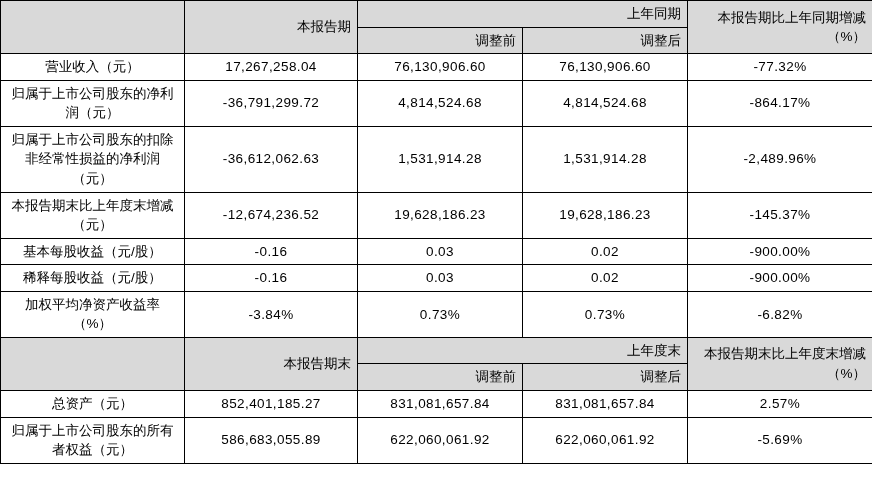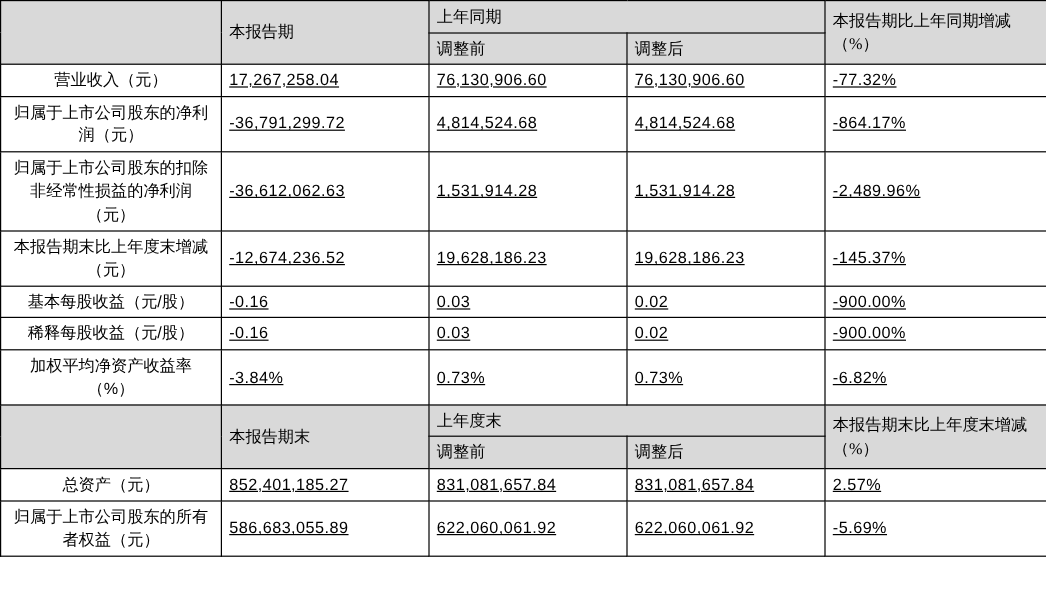--- a/index.html
+++ b/index.html
@@ -27,37 +27,35 @@
     font-size: 13px;
   }
   table.fin td {
     border: 1px solid #000000;
     padding: 3px 6px;
     vertical-align: middle;
     line-height: 1.45;
   }
   .hdr {
     background: #d9d9d9;
-    text-align: left;
+    text-align: right;
     font-size: 13.5px;
-    font-family: Liberation Serif, serif;
   }
   .rowlabel {
     text-align: center;
     font-size: 13.5px;
     padding-left: 5px;
     padding-right: 2px;
   }
   .num {
-    text-align: left;
+    text-align: center;
     font-size: 13.5px;
     letter-spacing: 0.4px;
     padding-right: 7px;
     font-family: "Liberation Sans", "DejaVu Sans", sans-serif;
-    text-decoration: underline;
   }
   .c1 { width: 184px; }
   .c2 { width: 173px; }
   .c3 { width: 165px; }
   .c4 { width: 165px; }
   .c5 { width: 185px; }
 </style>
 </head>
 <body>
 

